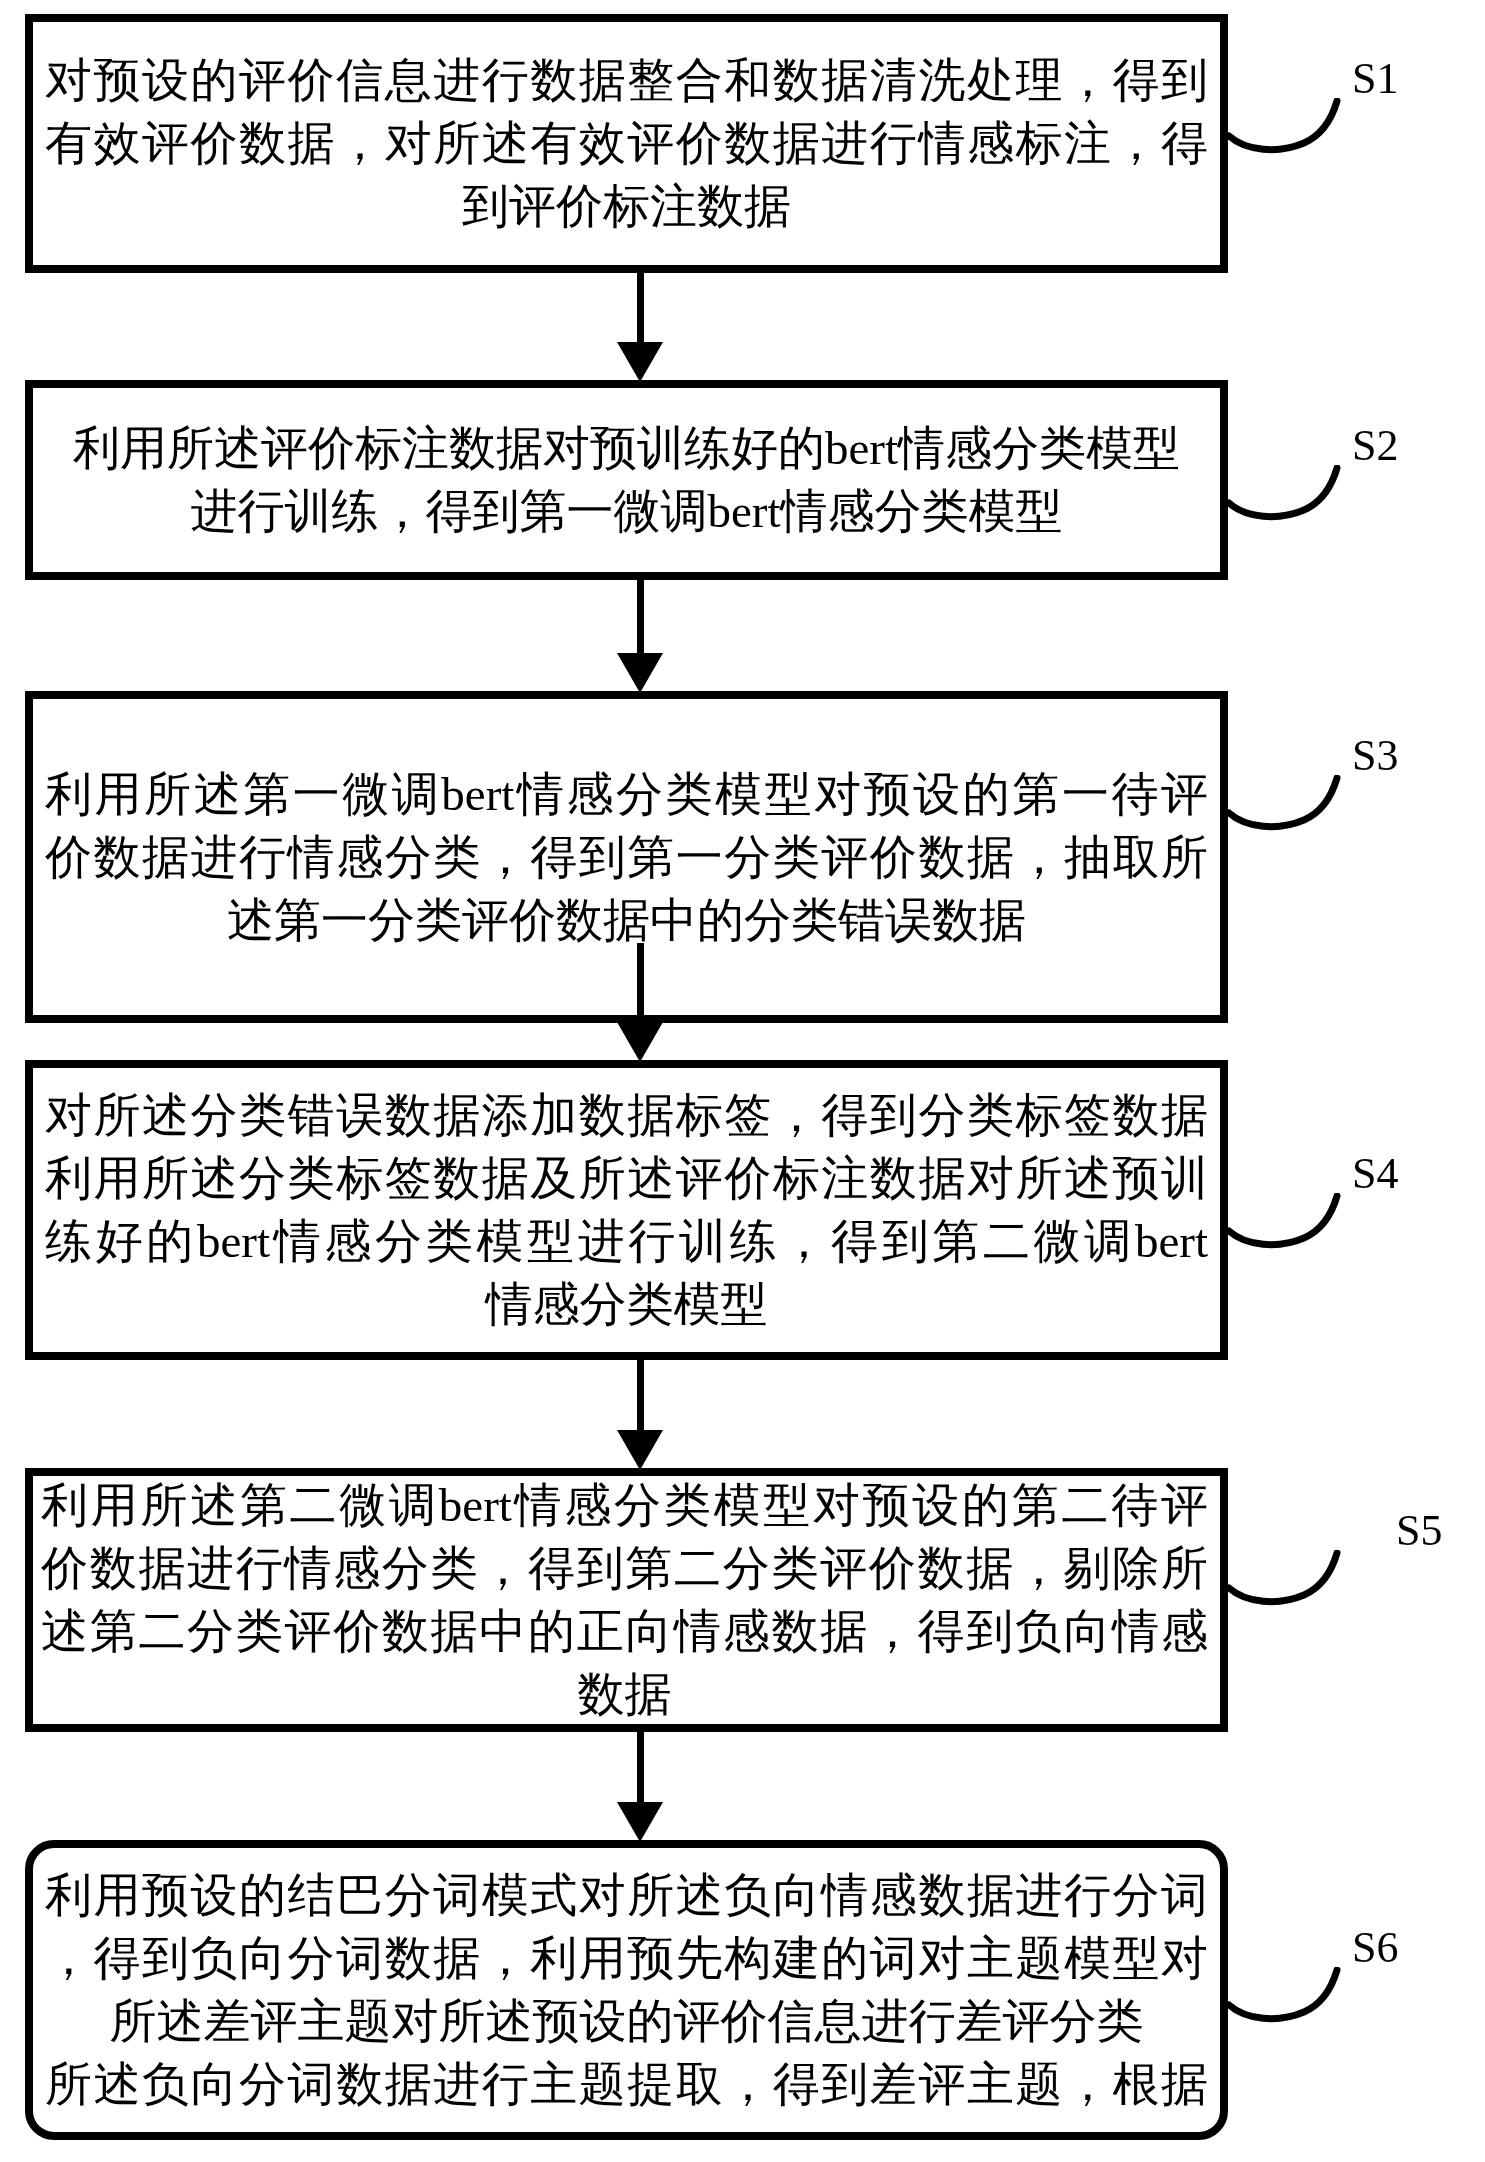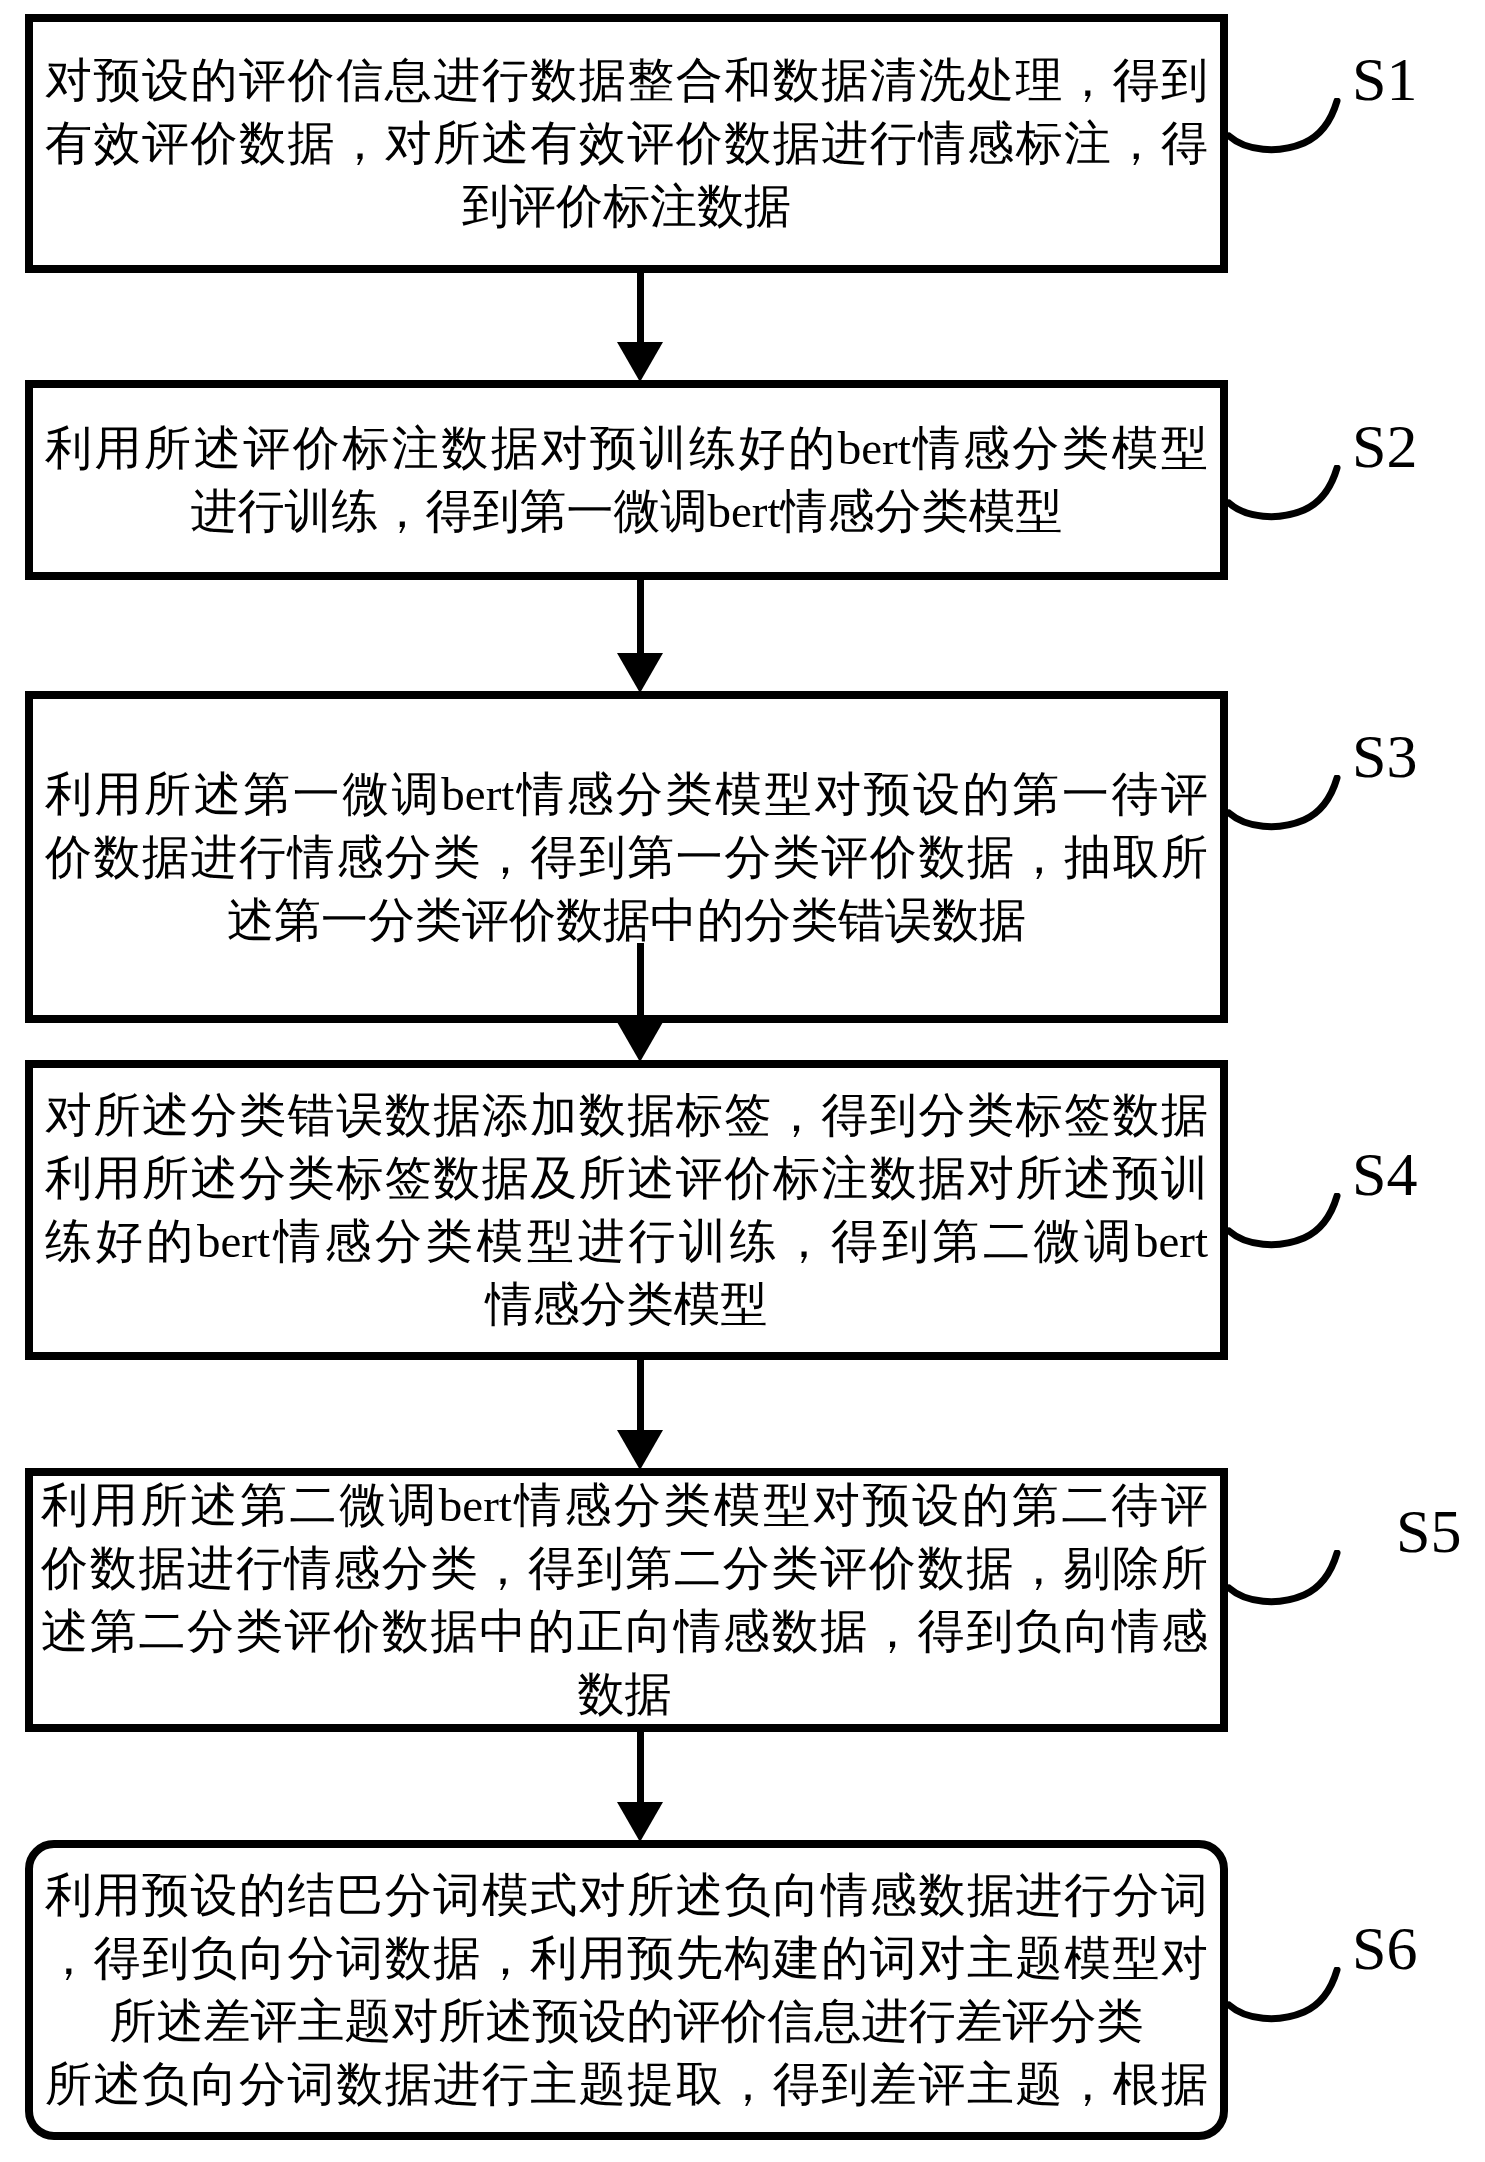--- a/index.html
+++ b/index.html
@@ -32,21 +32,21 @@
     white-space:nowrap;
     overflow:visible;
   }
   .box-line.last{
     text-align:center;
     text-align-last:center;
   }
   .s-label{
     position:absolute;
     font-family:"Liberation Serif","DejaVu Serif",serif;
-    font-size:62px;
+    font-size:44px;
     line-height:62px;
     color:#000000;
   }
   .arrow-shaft{
     position:absolute;
     width:7px;
     background:#000000;
   }
   .arrow-head{
     position:absolute;
@@ -70,21 +70,21 @@
       <div class="box-line">对预设的评价信息进行数据整合和数据清洗处理，得到</div>
       <div class="box-line">有效评价数据，对所述有效评价数据进行情感标注，得</div>
       <div class="box-line last">到评价标注数据</div>
     </div>
     <div class="s-label" style="left: 1352px; top: 48px;">S1</div>
     <svg class="connector" viewBox="0 0 118 58" style="left: 1226px; top: 98px;">
       <path d="M3,38 C20,53 52,56 78,45 C96,37 106,20 111,3" fill="none" stroke="#000000" stroke-width="7" stroke-linecap="round"></path>
     </svg>
     <div class="arrow-shaft" style="left: 637px; top: 269px; height: 77px;"></div>
     <div class="arrow-head" style="left: 617px; top: 342px;"></div>
-    <div class="step-box" style="top: 380px; height: 200px;">
+    <div class="step-box" style="top: 380px; height: 200px; align-items: center;">
       <div class="box-line">利用所述评价标注数据对预训练好的bert情感分类模型</div>
       <div class="box-line last">进行训练，得到第一微调bert情感分类模型</div>
     </div>
     <div class="s-label" style="left: 1352px; top: 415px;">S2</div>
     <svg class="connector" viewBox="0 0 118 58" style="left: 1226px; top: 465px;">
       <path d="M3,38 C20,53 52,56 78,45 C96,37 106,20 111,3" fill="none" stroke="#000000" stroke-width="7" stroke-linecap="round"></path>
     </svg>
     <div class="arrow-shaft" style="left: 637px; top: 576px; height: 81px;"></div>
     <div class="arrow-head" style="left: 617px; top: 653px;"></div>
     <div class="step-box" style="top: 691px; height: 332px;">

